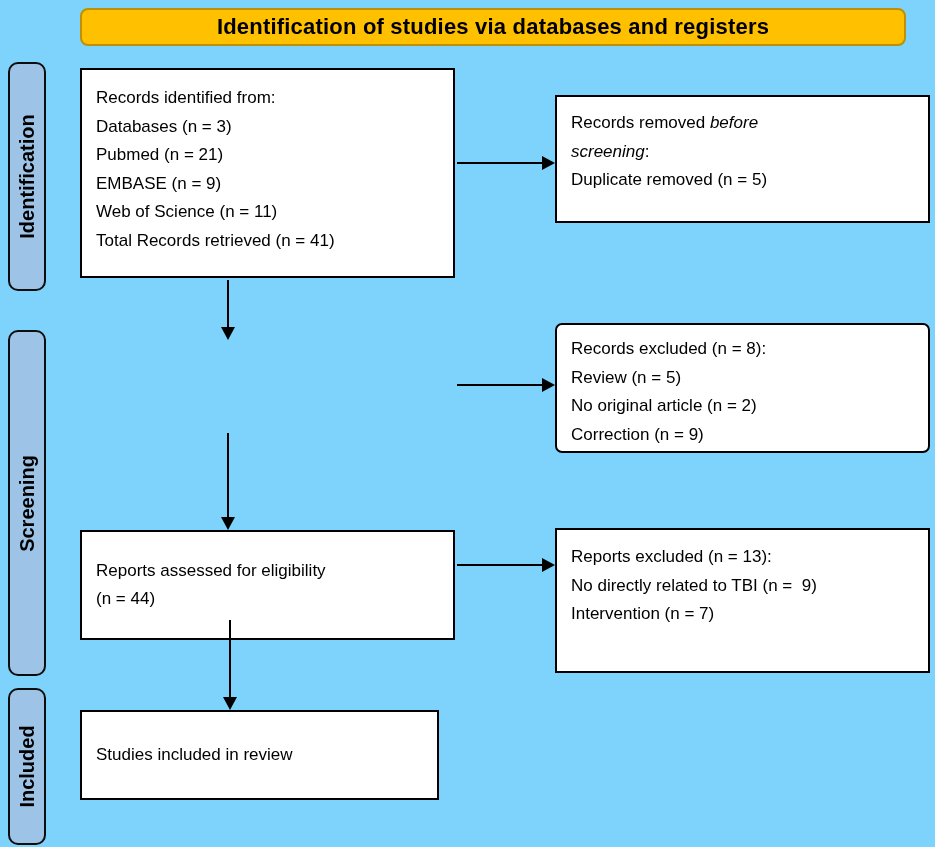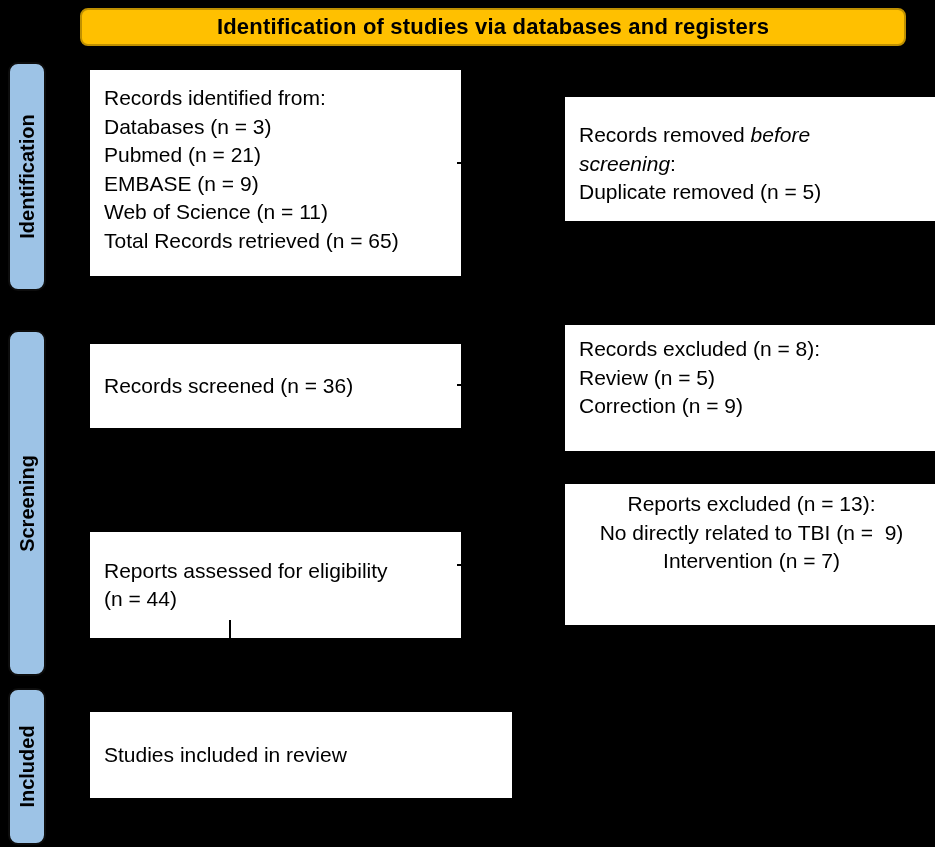--- a/index.html
+++ b/index.html
@@ -1,20 +1,20 @@
 <!DOCTYPE html>
 <html style="--banner-fill: #FFC000; --banner-border: #BF9000; --stage-fill: #9DC3E6; --stage-border: #0d0d0d; --box-border: #000000;"><head>
 <meta charset="utf-8">
 <style>
   html, body { margin: 0; padding: 0; background: #ffffff; }
   .canvas {
     position: relative;
     width: 935px;
     height: 847px;
-    background: #000000;
+    background: #7dd3fc;
     font-family: "Liberation Sans", sans-serif;
     color: #000000;
     overflow: hidden;
   }
 
   
   .banner {
     position: absolute;
     left: 80px; top: 8px;
     width: 826px; height: 38px;
@@ -49,40 +49,39 @@
   #stage-identification { top: 62px;  height: 229px; }
   #stage-screening      { top: 330px; height: 346px; }
   #stage-included       { top: 688px; height: 157px; }
 
   
   .box {
     position: absolute;
     box-sizing: border-box;
     background: #ffffff;
     border: 2.5px solid var(--box-border, #000000);
-    font-size: 21px;
+    font-size: 17px;
     line-height: 28.5px;
     display: flex;
     flex-direction: column;
     justify-content: flex-start;
     padding: 14px 12px 10px 14px;
-    margin-left: 8px;
   }
   .box.v-center { justify-content: center; padding-top: 0; padding-bottom: 0; }
   .line { white-space: pre-wrap; }
   .line i { font-style: italic; }
 
   #box-identified { left: 80px; top: 68px;  width: 375px; height: 210px; }
   #box-screened   { left: 80px; top: 342px; width: 375px; height: 88px;  }
   #box-assessed   { left: 80px; top: 530px; width: 375px; height: 110px;  }
-  #box-included   { left: 80px; top: 710px; width: 426px; height: 90px;  }
+  #box-included   { left: 80px; top: 710px; width: 359px; height: 90px;  }
 
-  #rbox-removed   { left: 555px; top: 95px;  width: 375px; height: 128px; padding-top: 24px; }
-  #rbox-excluded1 { left: 555px; top: 323px; width: 375px; height: 130px; padding-top: 10px; }
-  #rbox-excluded2 { left: 555px; top: 482px; width: 375px; height: 145px; padding-top: 6px; text-align: center; }
+  #rbox-removed   { left: 555px; top: 95px;  width: 375px; height: 128px; padding-top: 12px; }
+  #rbox-excluded1 { left: 555px; top: 323px; width: 375px; height: 130px; padding-top: 10px; border-radius: 7px; }
+  #rbox-excluded2 { left: 555px; top: 528px; width: 375px; height: 145px; padding-top: 13px; }
 
   
   .arrow-h {
     position: absolute;
     height: 2px;
     background: #000000;
   }
   .arrow-h::after {
     content: "";
     position: absolute;
@@ -131,36 +130,34 @@
   <div class="stage" id="stage-included">
     <span class="stage-text">Included</span>
   </div>
 
   <div class="box" id="box-identified">
     <div class="line">Records identified from:</div>
     <div class="line">Databases (n = 3)</div>
     <div class="line">Pubmed (n = 21)</div>
     <div class="line">EMBASE (n = 9)</div>
     <div class="line">Web of Science (n = 11)</div>
-    <div class="line">Total Records retrieved (n = 65)</div>
+    <div class="line">Total Records retrieved (n = 41)</div>
   </div>
 
   <div class="box" id="rbox-removed">
     <div class="line"><span>Records removed </span><i>before</i></div>
     <div class="line"><i>screening</i><span>:</span></div>
     <div class="line">Duplicate removed (n = 5)</div>
   </div>
 
-  <div class="box v-center" id="box-screened">
-    <div class="line">Records screened (n = 36)</div>
-  </div>
 
   <div class="box" id="rbox-excluded1">
     <div class="line">Records excluded (n = 8):</div>
     <div class="line">Review (n = 5)</div>
+    <div class="line">No original article (n = 2)</div>
     <div class="line">Correction (n = 9)</div>
   </div>
 
   <div class="box v-center" id="box-assessed">
     <div class="line">Reports assessed for eligibility</div>
     <div class="line">(n = 44)</div>
   </div>
 
   <div class="box" id="rbox-excluded2">
     <div class="line">Reports excluded (n = 13):</div>

